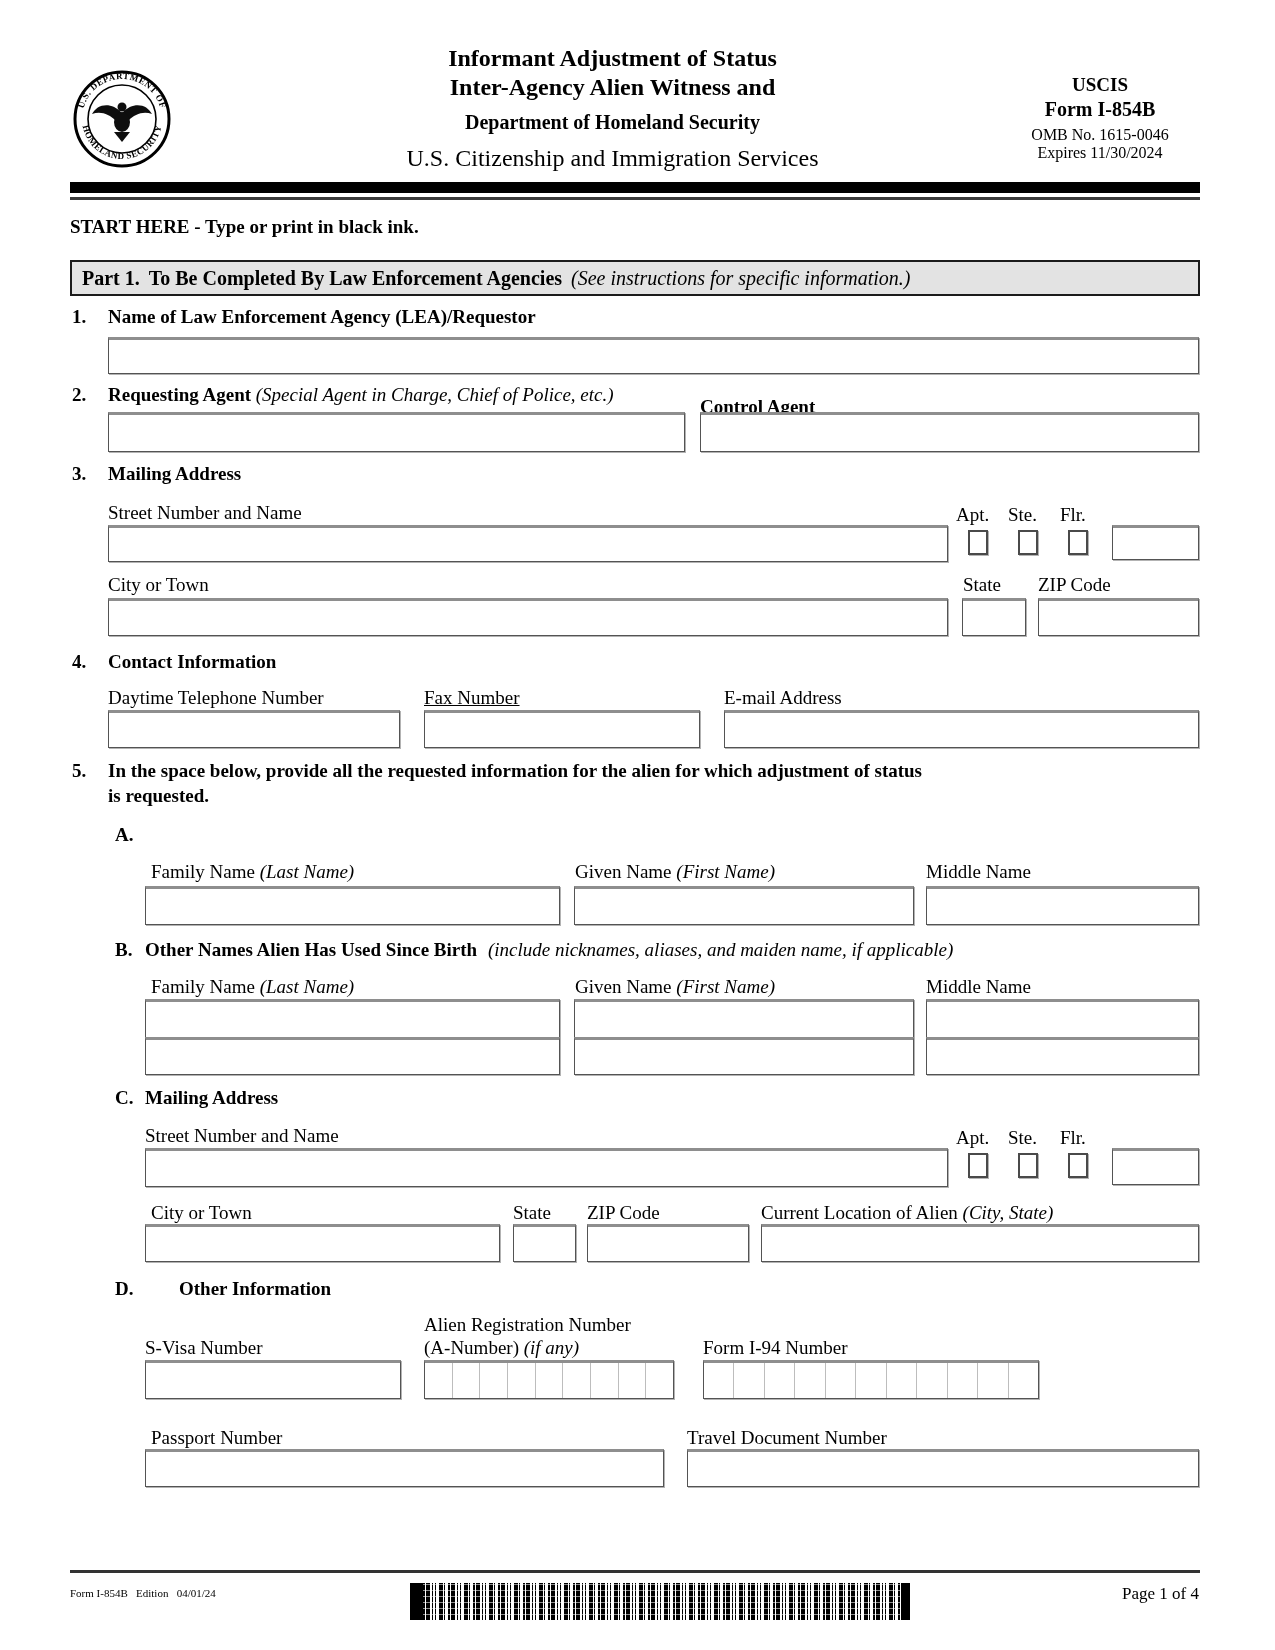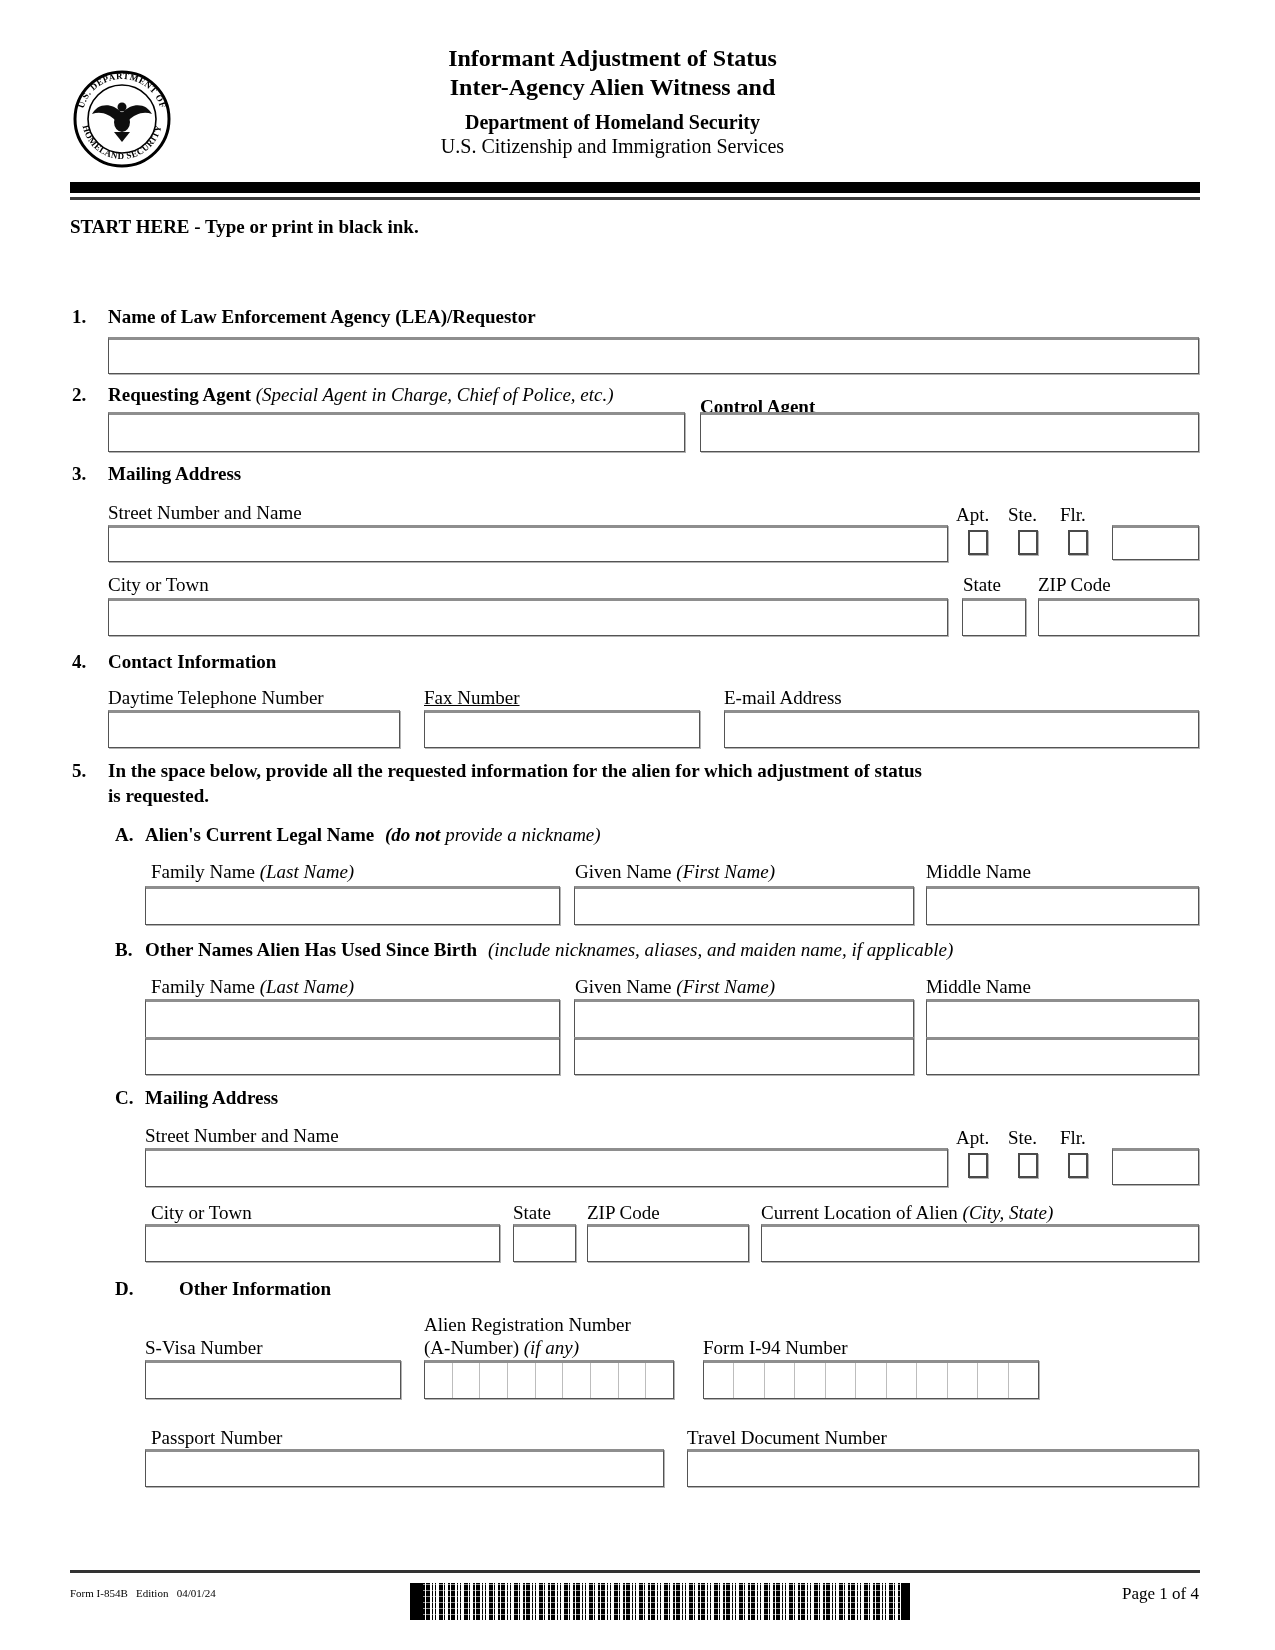--- a/index.html
+++ b/index.html
@@ -61,29 +61,40 @@
         <ellipse cx="50" cy="56" rx="8" ry="10"></ellipse>
         <path d="M42 66 L58 66 L50 76 Z"></path>
       </g>
     </svg>
   </div>
 
   <div class="title-blk" style="top:44px;">
     <div class="b" style="font-size:24px;line-height:29px;">Informant Adjustment of Status</div>
     <div class="b" style="font-size:24px;line-height:29px;">Inter-Agency Alien Witness and</div>
     <div class="b" style="font-size:20px;margin-top:9px;">Department of Homeland Security</div>
-    <div style="font-size:20px;margin-top:1px;">U.S. Citizenship and Immigration Services</div>
-  </div>
-
+    <div style="font-size:24px;margin-top:11px;">U.S. Citizenship and Immigration Services</div>
+  </div>
+
+  <div class="uscis-blk" style="top:74px;">
+    <div class="b" style="font-size:19px;">USCIS</div>
+    <div class="b" style="font-size:20px;margin-top:2px;">Form I-854B</div>
+    <div style="font-size:16px;margin-top:5px;">OMB No. 1615-0046</div>
+    <div style="font-size:16px;">Expires 11/30/2024</div>
+  </div>
 
   <div class="bar-thick" style="top:182px;"></div>
   <div class="bar-thin" style="top:197px;"></div>
 
   <div class="abs lbl b" style="left:70px;top:216px;">START HERE - Type or print in black ink.</div>
 
+  <div class="part-hdr" style="top:260px;">
+    <span class="b sp">Part 1.</span>
+    <span class="b sp">To Be Completed By Law Enforcement Agencies</span>
+    <span class="i">(See instructions for specific information.)</span>
+  </div>
 
   <div class="abs num" style="left:72px;top:306px;">1.</div>
   <div class="abs lbl b" style="left:108px;top:306px;">Name of Law Enforcement Agency (LEA)/Requestor</div>
   <div class="fbox" style="left:108px;top:337px;width:1091px;height:37px;"></div>
 
   <div class="abs num" style="left:72px;top:384px;">2.</div>
   <div class="abs lbl" style="left:108px;top:384px;text-align:center;">
     <span class="b">Requesting Agent</span>
     <span class="i">(Special Agent in Charge, Chief of Police, etc.)</span>
   </div>
@@ -118,24 +129,20 @@
   <div class="abs lbl" style="left:724px;top:687px;">E-mail Address</div>
   <div class="fbox" style="left:108px;top:710px;width:292px;height:38px;"></div>
   <div class="fbox" style="left:424px;top:710px;width:276px;height:38px;"></div>
   <div class="fbox" style="left:724px;top:710px;width:475px;height:38px;"></div>
 
   <div class="abs num" style="left:72px;top:760px;">5.</div>
   <div class="abs lbl b" style="left:108px;top:760px;">In the space below, provide all the requested information for the alien for which adjustment of status</div>
   <div class="abs lbl b" style="left:108px;top:785px;">is requested.</div>
 
   <div class="abs num" style="left:115px;top:824px;">A.</div>
-  <div class="abs lbl" style="left:145px;top:824px;">
-    <span class="b">Alien's Current Legal Name</span>
-    <span class="b i" style="margin-left:6px;">(do not</span><span class="i"> provide a nickname)</span>
-  </div>
   <div class="abs lbl" style="left:151px;top:861px;"><span>Family Name</span> <span class="i">(Last Name)</span></div>
   <div class="abs lbl" style="left:575px;top:861px;"><span>Given Name</span> <span class="i">(First Name)</span></div>
   <div class="abs lbl" style="left:926px;top:861px;">Middle Name</div>
   <div class="fbox" style="left:145px;top:886px;width:415px;height:39px;"></div>
   <div class="fbox" style="left:574px;top:886px;width:340px;height:39px;"></div>
   <div class="fbox" style="left:926px;top:886px;width:273px;height:39px;"></div>
 
   <div class="abs num" style="left:115px;top:939px;">B.</div>
   <div class="abs lbl" style="left:145px;top:939px;">
     <span class="b">Other Names Alien Has Used Since Birth</span>

